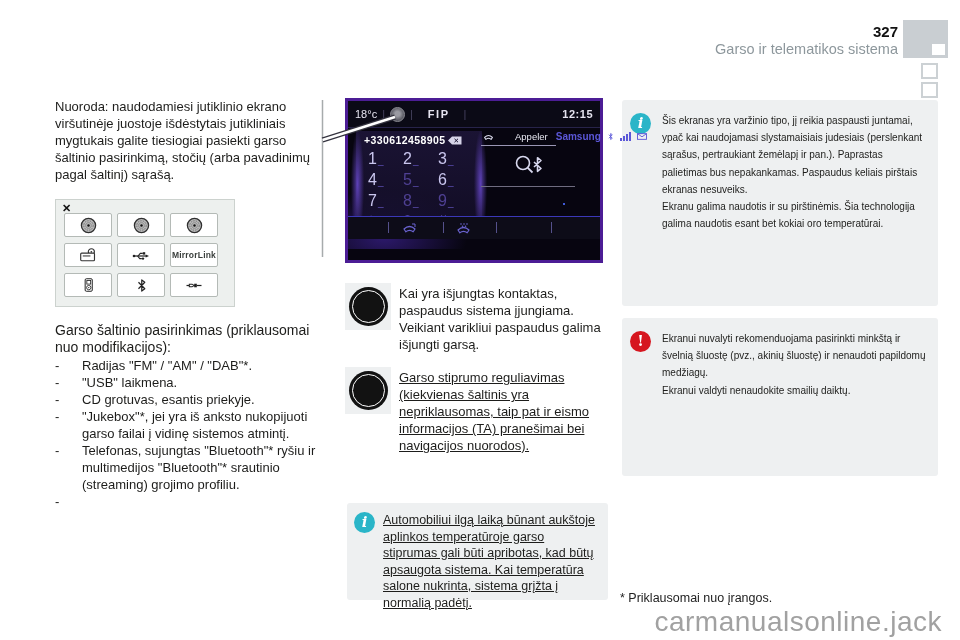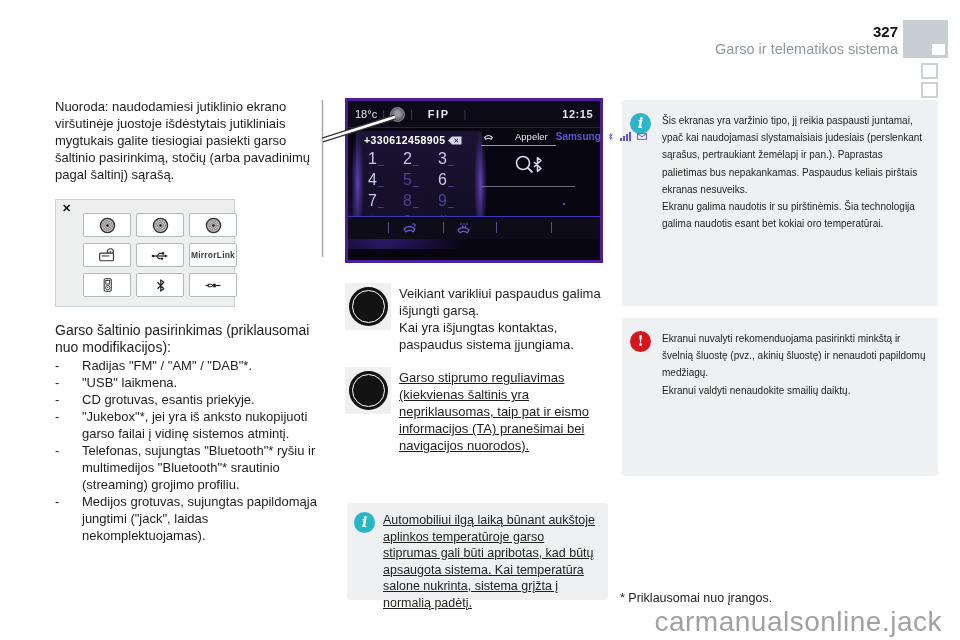--- a/index.html
+++ b/index.html
@@ -12,21 +12,21 @@
   .section-title{left:560px;top:41px;width:338px;text-align:right;font-size:14.5px;color:#8d979c;}
   .marker-big{left:903px;top:20px;width:45px;height:38px;background:#c9ced2;}
   .marker-notch{position:absolute;right:3px;bottom:3px;width:13px;height:11px;background:#fff;}
   .marker-sq{width:13px;height:12px;background:#fff;border:2px solid #ccd1d4;}
   .mk1{left:921px;top:63px;} .mk2{left:921px;top:82px;}
 
   
   .intro{left:55px;top:98px;width:268px;font-size:13px;line-height:17px;}
   .src-panel{left:55px;top:199px;width:178px;height:106px;background:#edf0ee;border:1px solid #ccd2ce;}
   .panel-close{position:absolute;left:6px;top:2px;font-size:11px;font-weight:bold;color:#111;}
-  .panel-grid{position:absolute;left:27px;top:13px;display:grid;grid-template-columns:repeat(3,48px);grid-auto-rows:24px;gap:6px 5px;}
+  .panel-grid{position:absolute;left:8px;top:13px;display:grid;grid-template-columns:repeat(3,48px);grid-auto-rows:24px;gap:6px 5px;}
   .cell{background:#fff;border:1px solid #b4bab6;border-radius:2px;display:flex;align-items:center;justify-content:center;}
   .cell svg{display:block;}
   .mirrorlink{font-size:8.5px;font-weight:bold;color:#3a3f3c;letter-spacing:.2px;}
   .src-head{left:55px;top:322px;width:272px;font-size:14px;line-height:17px;}
   .src-list{left:55px;top:357px;width:272px;font-size:13px;line-height:17px;}
   .src-item{display:flex;}
   .src-item .dash{width:27px;flex:0 0 27px;}
   .src-item .txt{width:235px;}
 
   
@@ -200,21 +200,20 @@
   <div class="src-item">
       <span class="dash">-</span>
       <span class="txt">"Jukebox"*, jei yra iš anksto nukopijuoti garso failai į vidinę sistemos atmintį.</span>
     </div>
   <div class="src-item">
       <span class="dash">-</span>
       <span class="txt">Telefonas, sujungtas "Bluetooth"* ryšiu ir multimedijos "Bluetooth"* srautinio (streaming) grojimo profiliu.</span>
     </div>
   <div class="src-item">
       <span class="dash">-</span>
-      <span class="txt">Medijos grotuvas, sujungtas papildomąja jungtimi ("jack", laidas nekomplektuojamas).</span>
     </div>
 </div>
 
 <div class="abs screen">
   <div class="topbar">
     <span>18°c</span>
     <span class="t-sep">|</span>
     <span class="mute-dot"></span>
     <span class="t-sep">|</span>
     <span class="station">FIP</span>
@@ -344,22 +343,22 @@
 <svg class="abs callout" width="100" height="168" viewBox="0 0 100 168">
   <line x1="7.5" y1="4" x2="7.5" y2="161" stroke="#a7abac" stroke-width="1.5"></line>
   <line x1="7.5" y1="44" x2="80" y2="21" stroke="#33323e" stroke-width="5"></line>
   <line x1="7.5" y1="44" x2="80" y2="21" stroke="#ffffff" stroke-width="2.6"></line>
 </svg>
 
 <div class="abs knob-box kb1">
     <div class="knob"></div>
   </div>
 <div class="abs ctl-txt ct1">
+  <p>Kai yra išjungtas kontaktas, paspaudus sistema įjungiama.</p>
   <p>Veikiant varikliui paspaudus galima išjungti garsą.</p>
-  <p>Kai yra išjungtas kontaktas, paspaudus sistema įjungiama.</p>
 </div>
 
 <div class="abs knob-box kb2">
     <div class="knob"></div>
   </div>
 <div class="abs ctl-txt ct2">
   <p>Garso stiprumo reguliavimas (kiekvienas šaltinis yra nepriklausomas, taip pat ir eismo informacijos (TA) pranešimai bei navigacijos nuorodos).</p>
 </div>
 
 <div class="abs note note-temp">

